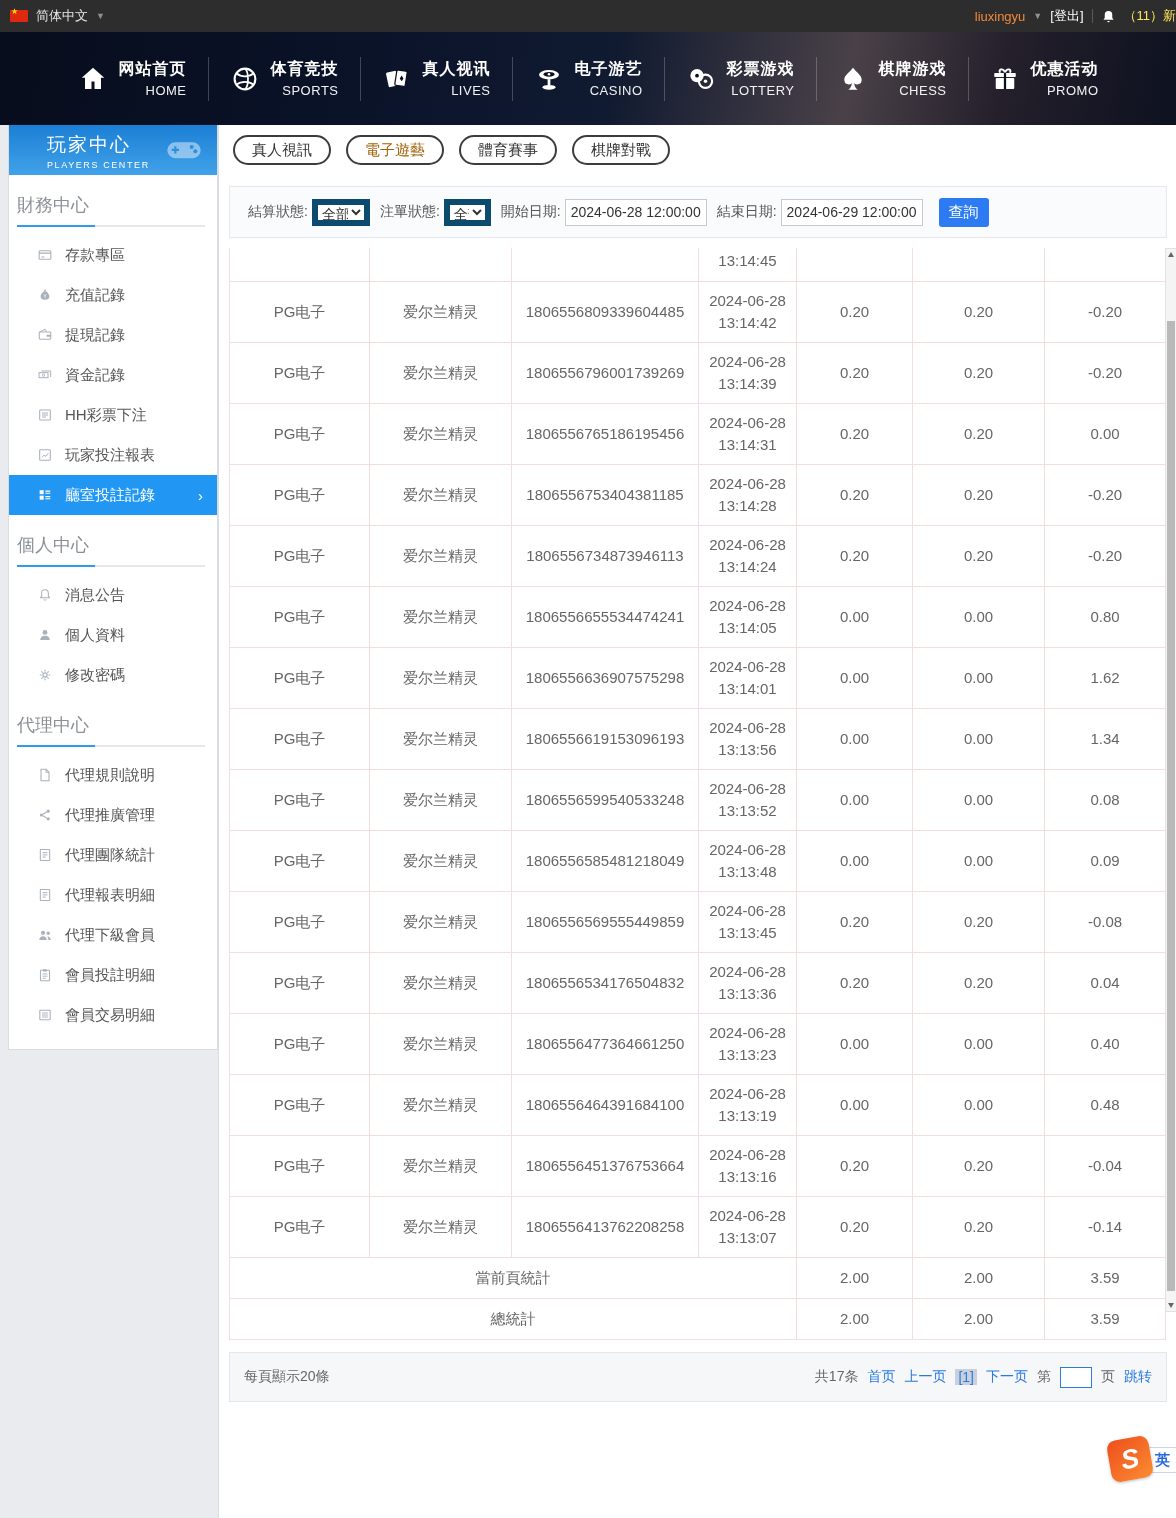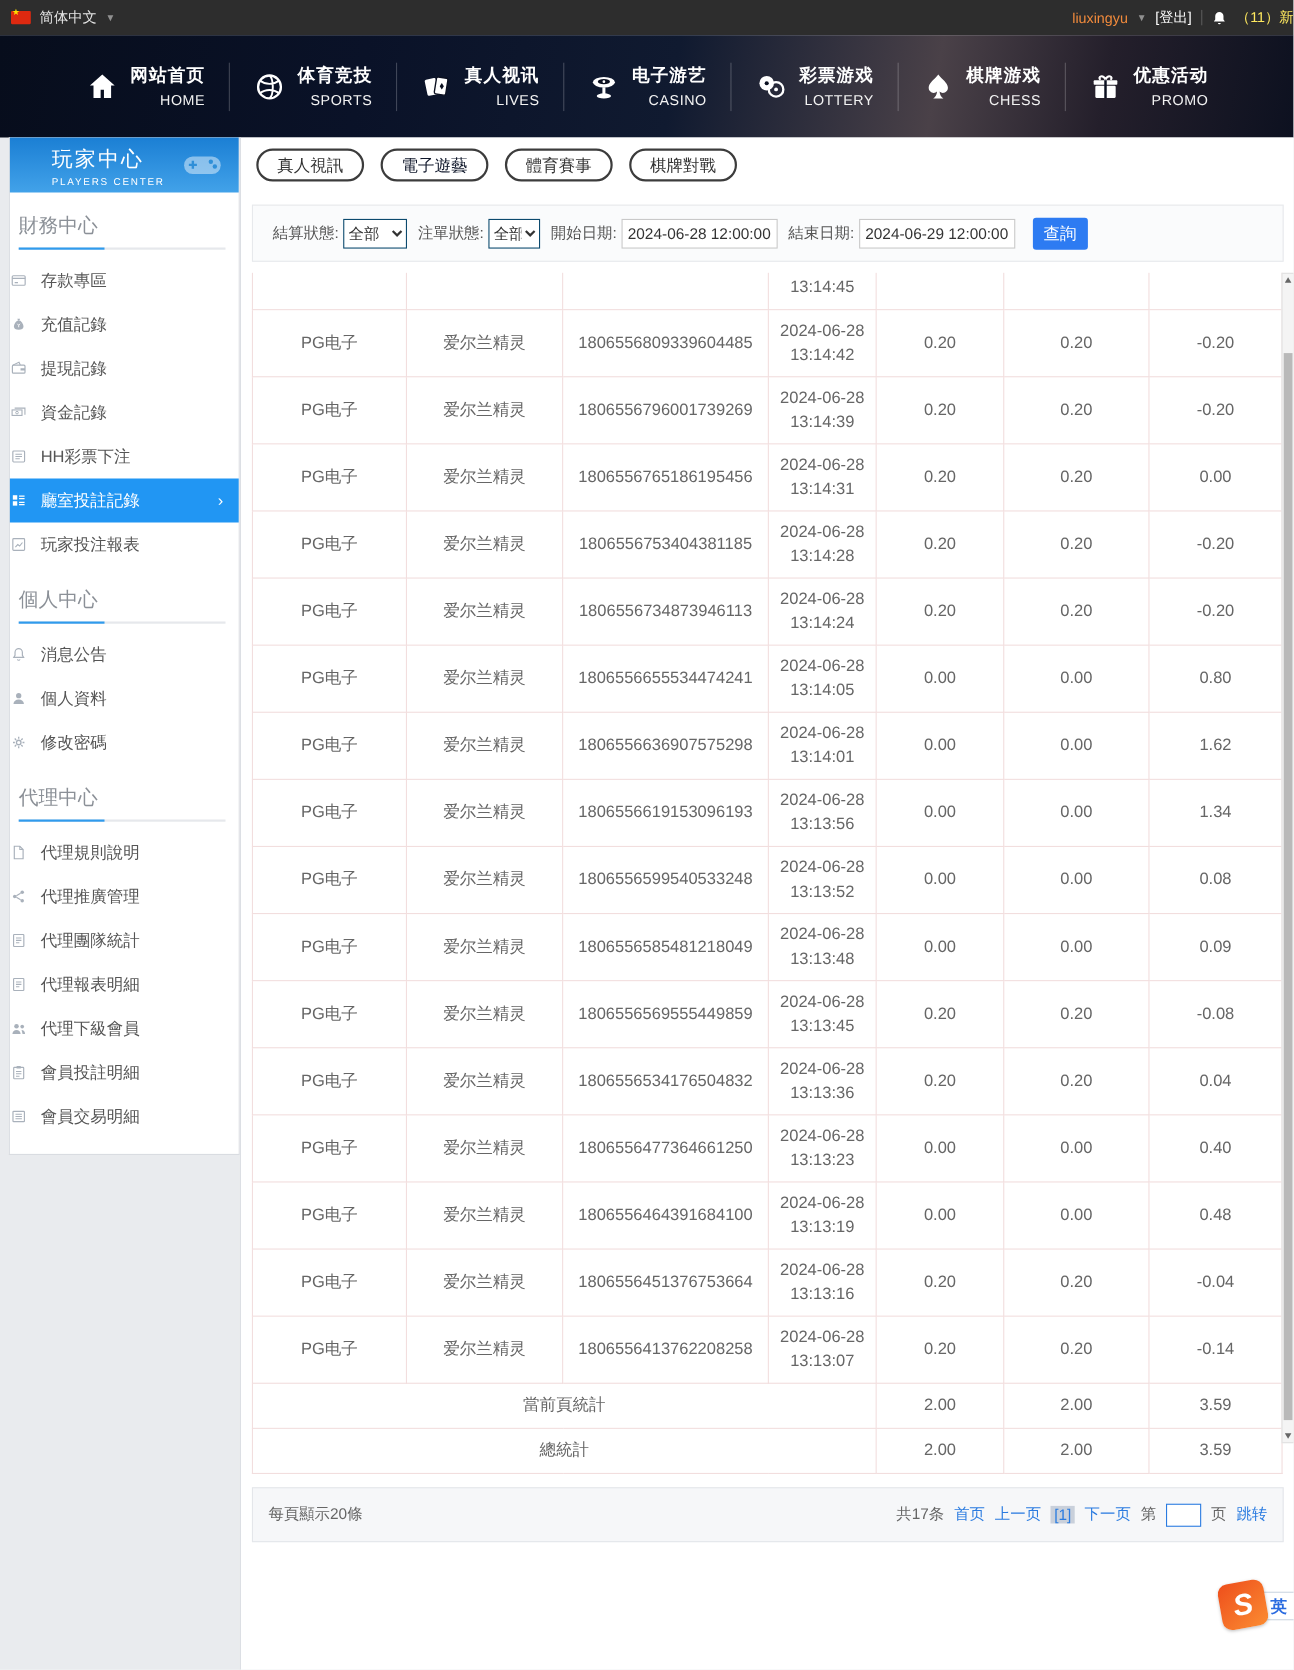--- a/index.html
+++ b/index.html
@@ -32,38 +32,38 @@
   #sidebar{position:absolute;left:8px;top:125px;width:210px;background:#fff;
            border:1px solid #d9dce1;border-top:none;box-sizing:border-box;padding-bottom:14px;}
   .sb-header{height:50px;background:linear-gradient(180deg,#1b7fd4,#42a2e9);position:relative;
              color:#fff;padding:7px 0 18px 38px;box-sizing:border-box;overflow:hidden;}
   .sb-title{font-size:19px;letter-spacing:2px;}
   .sb-sub{font-size:9px;letter-spacing:1.6px;margin-top:2px;}
   .sb-pad{position:absolute;right:10px;top:4px;width:46px;height:40px;color:rgba(255,255,255,.45);}
   .sb-section-title{font-size:18px;color:#8b9097;padding:18px 0 0 8px;}
   .sb-line{height:2px;background:#e6e8ec;margin:8px 12px 8px 8px;position:relative;}
   .sb-line::before{content:"";position:absolute;left:0;top:0;width:78px;height:2px;background:#2f9bed;}
-  .sb-item{height:40px;display:flex;align-items:center;color:#555;
+  .sb-item{height:40px;display:flex;align-items:center;padding-left:28px;color:#555;
            font-size:15px;cursor:pointer;position:relative;}
   .sb-item svg{width:16px;height:16px;margin-right:12px;color:#a9b1bb;flex:none;}
   .sb-item.active{background:#2196f3;color:#fff;}
   .sb-item.active svg{color:#fff;}
   .sb-arrow{position:absolute;right:14px;font-size:15px;color:#fff;}
   
   #main{position:absolute;left:218px;top:125px;width:958px;height:1393px;background:#fff;
         border-left:1px solid #d9dce1;box-sizing:border-box;}
   #tabs{position:absolute;left:14px;top:10px;display:flex;gap:15px;}
   .tab{min-width:98px;height:30px;border:2px solid #3c3c3c;border-radius:16px;background:#fff;
        display:flex;align-items:center;justify-content:center;font-size:15px;color:#333;
        box-sizing:border-box;padding:12px 16px;cursor:pointer;}
-  .tab.active{color:#0f172a;}
+  .tab.active{color:#a16207;}
   #filterbar{position:absolute;left:10px;top:61px;width:938px;height:52px;background:#fafbfc;
              border:1px solid #e7e9ec;box-sizing:border-box;display:flex;align-items:center;
              padding-left:18px;font-size:14px;color:#555;}
-  #filterbar select{height:27px;border:1px solid #0c4a6e;background:#fff;font-size:14px;color:#333;
+  #filterbar select{height:27px;border:6px solid #0c4a6e;background:#fff;font-size:14px;color:#333;
                     margin:0 10px 0 4px;}
   .date-input{height:23px;width:136px;border:1px solid #c9c9c9;font-size:14px;color:#333;
               text-align:center;margin:0 10px 0 4px;}
   .search-btn{width:50px;height:29px;background:#2d7bf2;color:#fff;border:none;border-radius:3px;
               font-size:15px;margin-left:6px;cursor:pointer;}
   
   #tablewrap{position:absolute;left:10px;top:123px;width:948px;height:1090px;}
   #bets{border-collapse:collapse;width:936px;table-layout:fixed;font-size:15px;color:#666;}
   #bets td{border:1px solid #f2dede;text-align:center;overflow:hidden;padding:0 2px;line-height:1.45;}
   #bets tr.data td{height:60px;}
@@ -256,37 +256,37 @@
 
        </div>
       <div class="sb-item">
          <svg viewBox="0 0 24 24" fill="currentColor">
           <rect x="4" y="4.5" width="16" height="15" rx="1.2" fill="none" stroke="currentColor" stroke-width="1.6"></rect>
           <path d="M7.5 9h9M7.5 12h9M7.5 15h6" fill="none" stroke="currentColor" stroke-width="1.5"></path>
         </svg>
         <span>HH彩票下注</span>
 
        </div>
+      <div class="sb-item">
+         <svg viewBox="0 0 24 24" fill="currentColor">
+          <rect x="4" y="4" width="16" height="16" rx="1.2" fill="none" stroke="currentColor" stroke-width="1.6"></rect>
+          <path d="M7.5 15.5l3.2-3.4 2.6 2 3.8-4.8" fill="none" stroke="currentColor" stroke-width="1.5"></path>
+        </svg>
+        <span>玩家投注報表</span>
+
+       </div>
       <div class="sb-item active">
          <svg viewBox="0 0 24 24" fill="currentColor">
           <rect x="4" y="4.8" width="6" height="6"></rect>
           <path d="M12.5 6.2h7.5M12.5 9.4h7.5" fill="none" stroke="currentColor" stroke-width="1.7"></path>
           <rect x="4" y="13" width="6" height="6"></rect>
           <path d="M12.5 14.4h7.5M12.5 17.6h7.5" fill="none" stroke="currentColor" stroke-width="1.7"></path>
         </svg>
         <span>廳室投註記錄</span>
          <span class="sb-arrow">›</span>
-       </div>
-      <div class="sb-item">
-         <svg viewBox="0 0 24 24" fill="currentColor">
-          <rect x="4" y="4" width="16" height="16" rx="1.2" fill="none" stroke="currentColor" stroke-width="1.6"></rect>
-          <path d="M7.5 15.5l3.2-3.4 2.6 2 3.8-4.8" fill="none" stroke="currentColor" stroke-width="1.5"></path>
-        </svg>
-        <span>玩家投注報表</span>
-
        </div>
       <div class="sb-section-title">個人中心</div>
      <div class="sb-line"></div>
       <div class="sb-item">
          <svg viewBox="0 0 24 24" fill="currentColor">
           <path d="M12 4a5 5 0 0 1 5 5v4.2l1.7 2.8H5.3L7 13.2V9a5 5 0 0 1 5-5z" fill="none" stroke="currentColor" stroke-width="1.6"></path>
           <path d="M10.2 18.6a1.9 1.9 0 0 0 3.6 0" fill="none" stroke="currentColor" stroke-width="1.5"></path>
         </svg>
         <span>消息公告</span>
 

